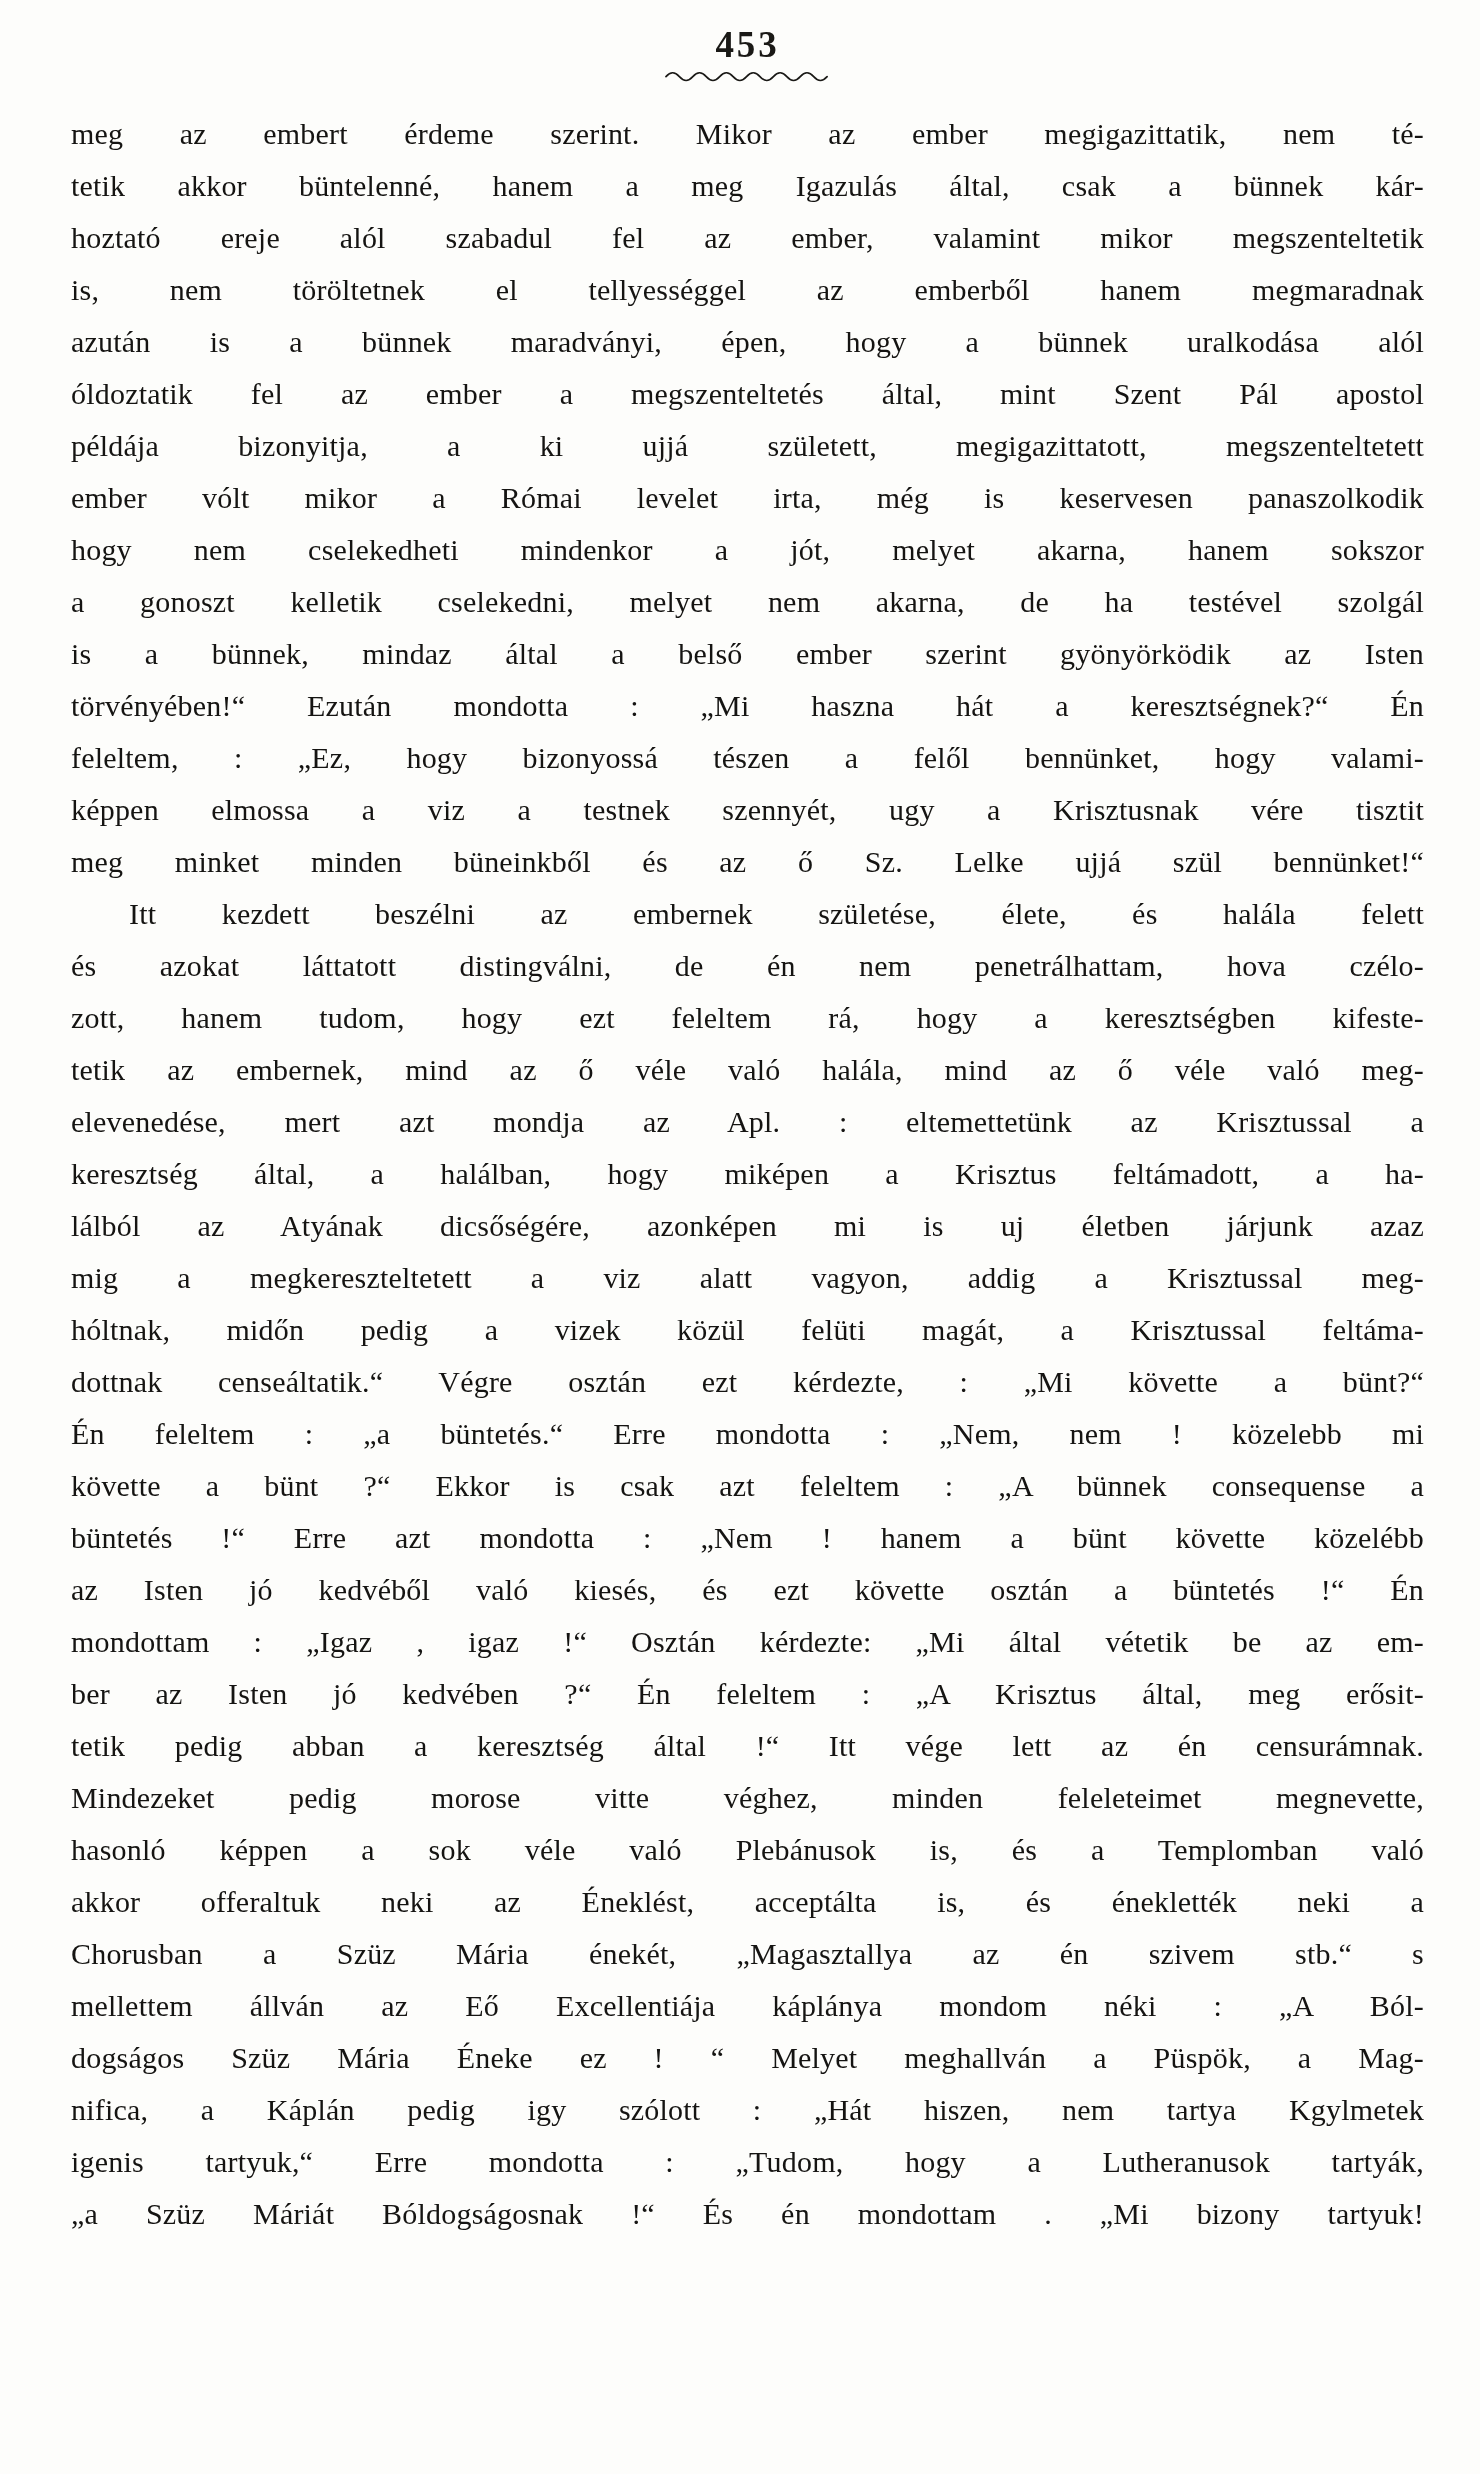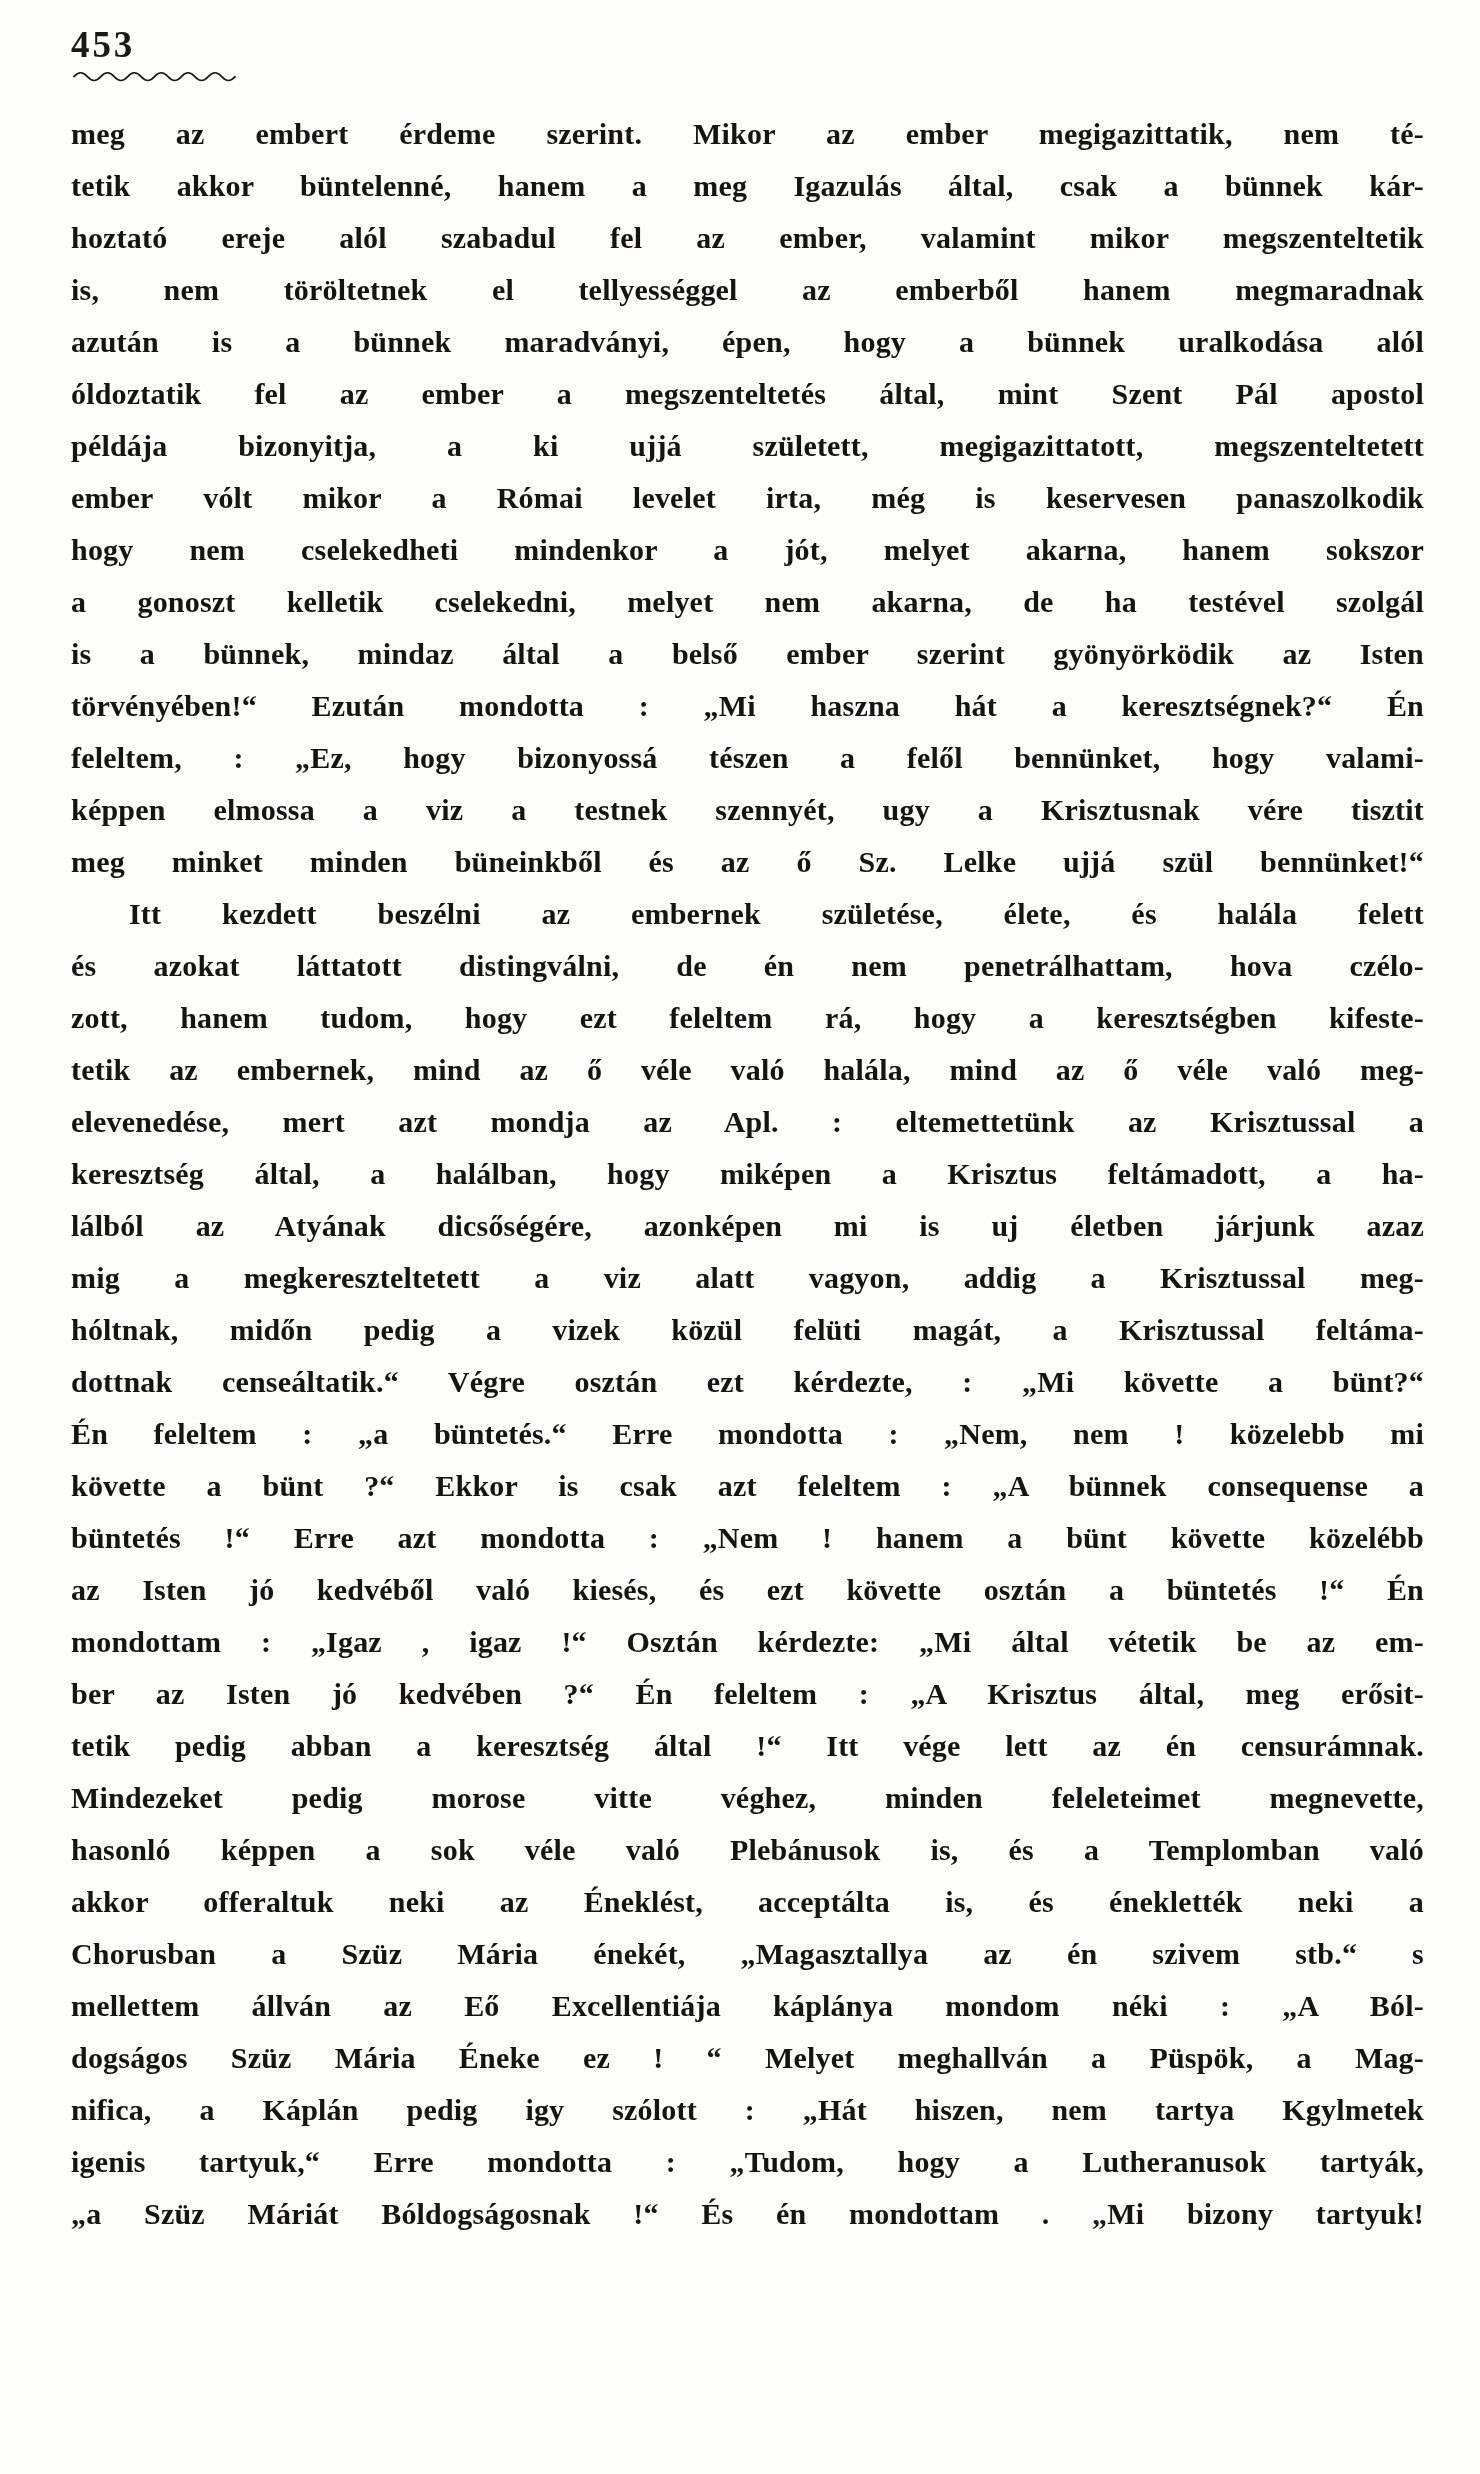--- a/index.html
+++ b/index.html
@@ -13,37 +13,37 @@
     height: 2475px;
     margin: 0 auto;
     background: #fdfdfb;
     box-sizing: border-box;
     padding: 25px 56px 0 71px;
     font-family: "Liberation Serif", "DejaVu Serif", serif;
     color: #151412;
     overflow: hidden;
   }
   .page-header {
+    text-align: center;
     margin-bottom: 25px;
   }
   .page-number {
     font-size: 37px;
     font-weight: bold;
     letter-spacing: 2.9px;
     line-height: 1.1;
     color: #1a1916;
   }
   .squiggle-wrap {
     margin-top: 1.9px;
     height: 15.4px;
     line-height: 0;
   }
   .page-text {
     margin-top: 13.4px;
-    font-weight: bold;
   }
   .line {
     font-size: 30px;
     line-height: 52px;
     text-align: justify;
     text-align-last: justify;
     white-space: normal;
     letter-spacing: 0.2px;
     word-spacing: 1px;
   }

